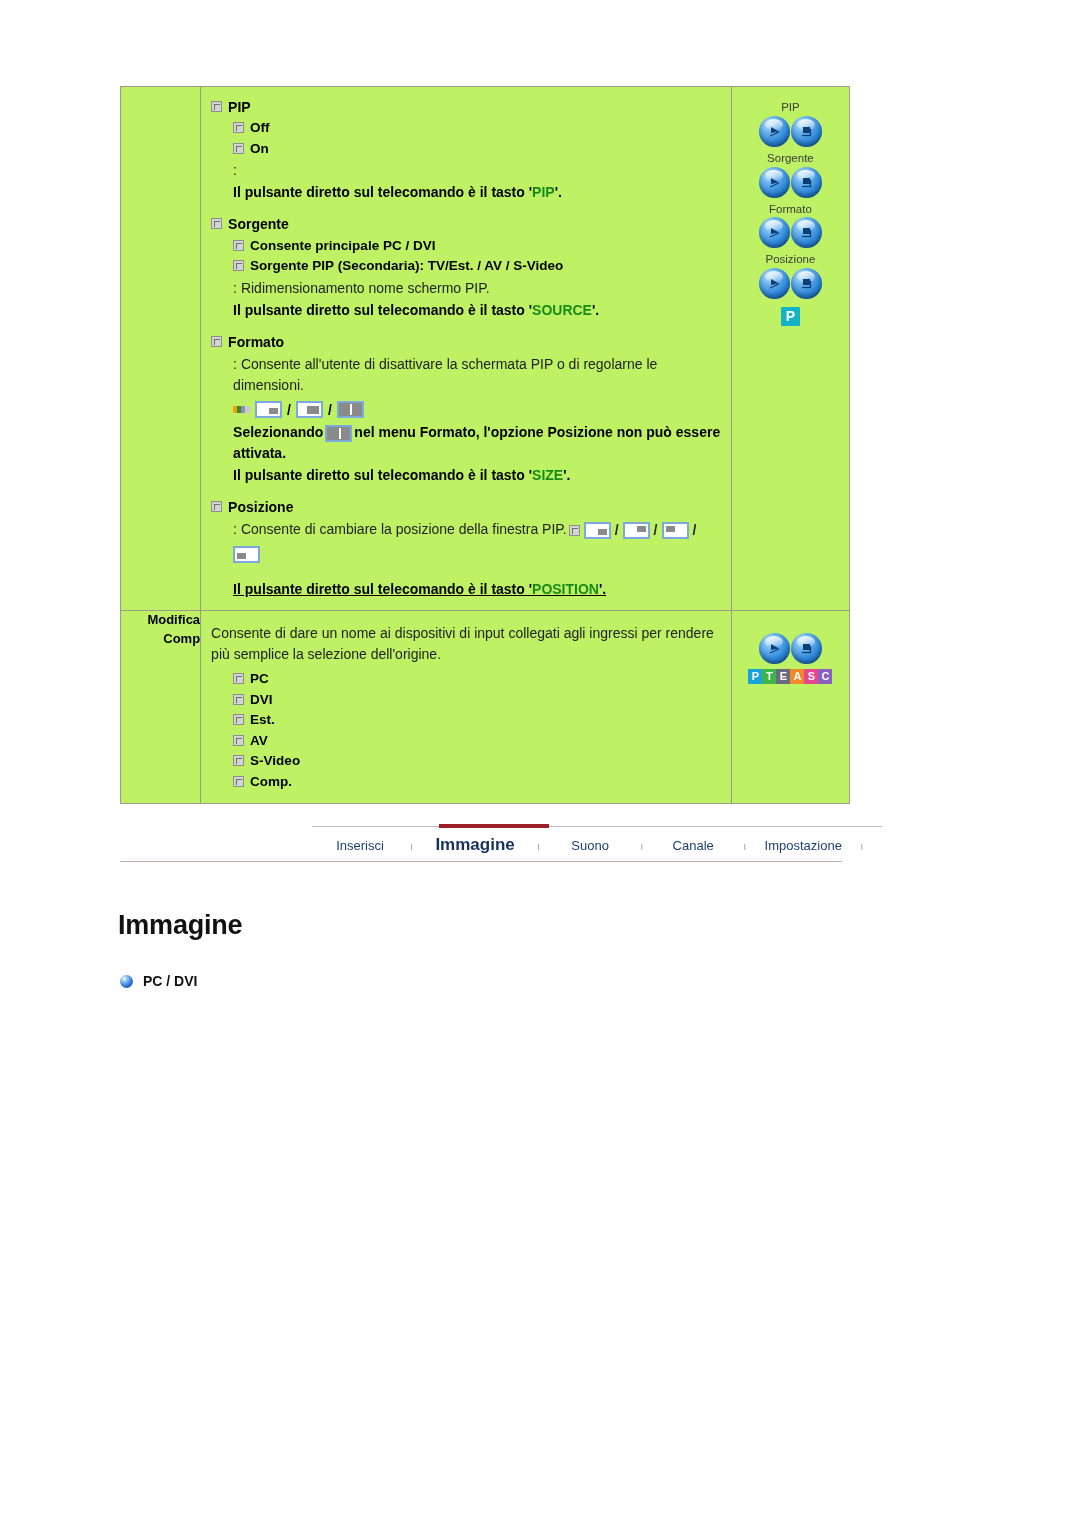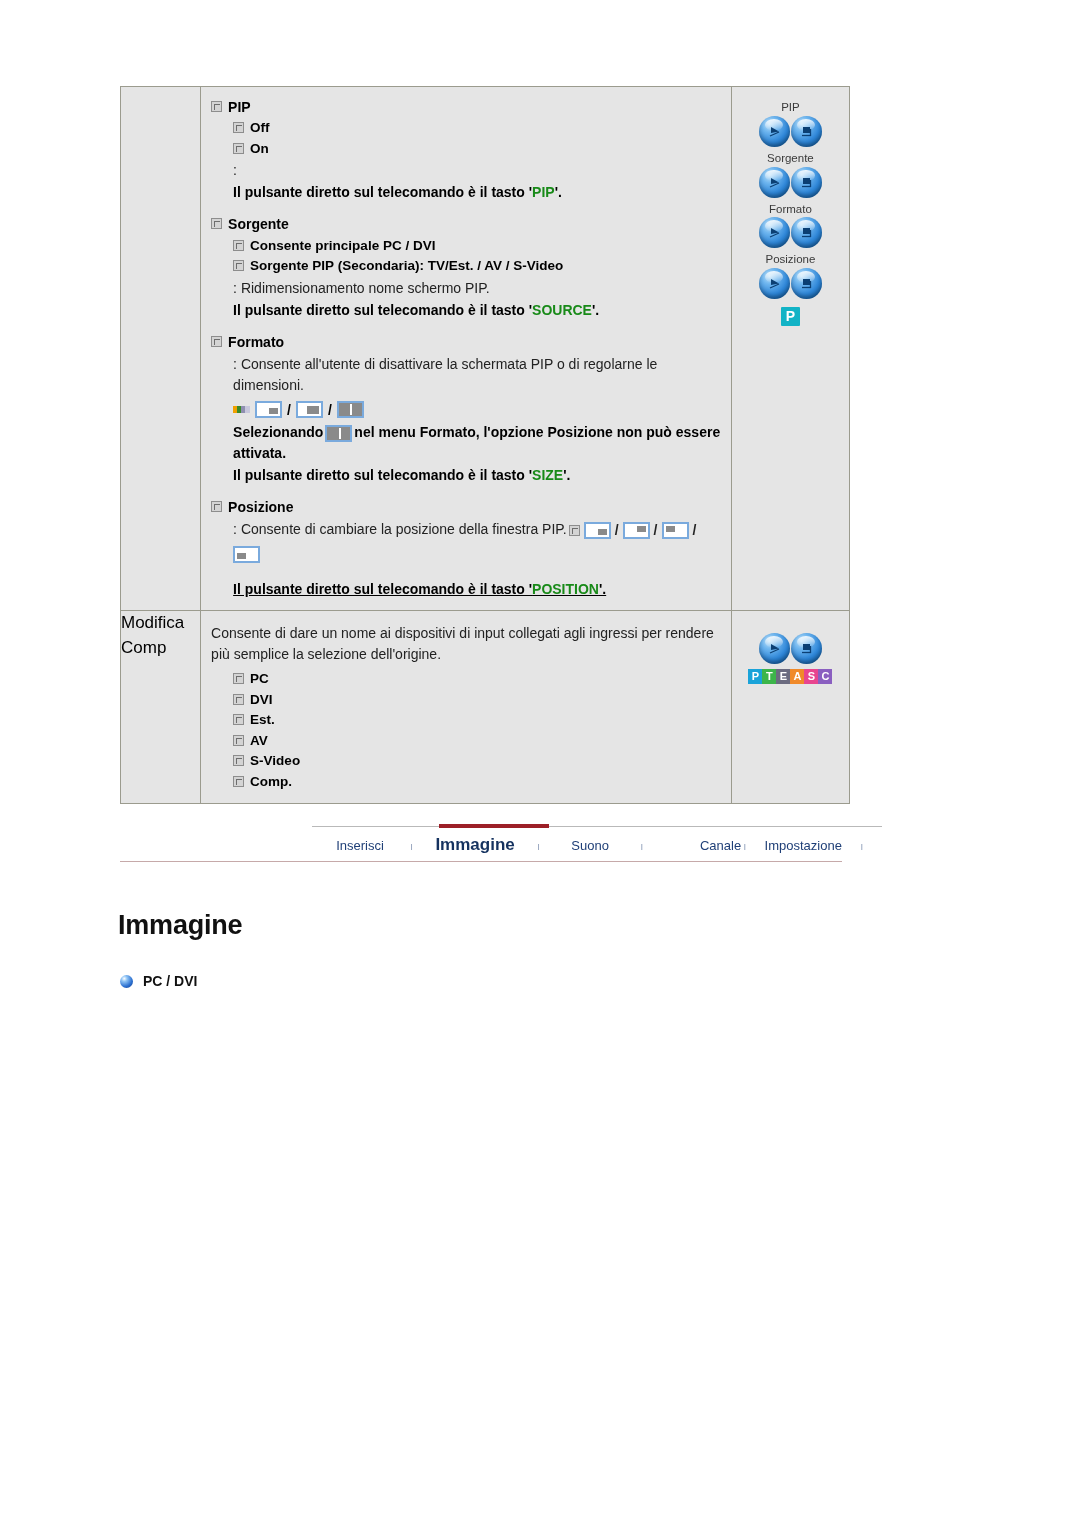--- a/index.html
+++ b/index.html
@@ -22,33 +22,34 @@
     left: 120px;
     top: 86px;
     width: 730px;
     border-collapse: collapse;
     table-layout: fixed;
   }
   .spec-table td {
     border: 1px solid #9b9b8e;
     vertical-align: top;
     padding: 0;
-    background: #e5e5e5;
+    background: #bef264;
   }
   .col-label { width: 80px; }
   .col-body  { width: 530px; }
   .col-img   { width: 118px; }
 
   .cell-pad { padding: 10px 8px 10px 10px; }
 
   .label-cell {
-    font-size: 17px;
-    font-weight: normal;
+    font-size: 13px;
+    font-weight: bold;
     line-height: 1.45;
     padding: 12px 6px 10px 10px;
+    text-align: right;
   }
   .bitem {
     font-size: 14px;
     font-weight: bold;
     line-height: 1.45;
     margin: 0 0 1px 0;
     position: relative;
     padding-left: 17px;
   }
   .bitem.lv2 { margin-left: 22px; font-size: 13.5px; }
@@ -572,21 +573,21 @@
   <div class="nav-rule">
     <div class="nav-active-bar"></div>
   </div>
   <div class="nav-items">
     <div class="nav-item" style="width:96px;">Inserisci</div>
     <div class="nav-sep">ı</div>
     <div class="nav-item active" style="width:120px;">Immagine</div>
     <div class="nav-sep">ı</div>
     <div class="nav-item" style="width:96px;">Suono</div>
     <div class="nav-sep">ı</div>
-    <div class="nav-item" style="width:96px;text-align:right;">Canale</div>
+    <div class="nav-item" style="width:96px;">Canale</div>
     <div class="nav-sep">ı</div>
     <div class="nav-item" style="width:110px;">Impostazione</div>
     <div class="nav-sep">ı</div>
   </div>
 </div>
 
 <div class="hr-thin"></div>
 <div class="page-title">Immagine</div>
 <div class="sub-item">
   <span class="sphere"></span>

